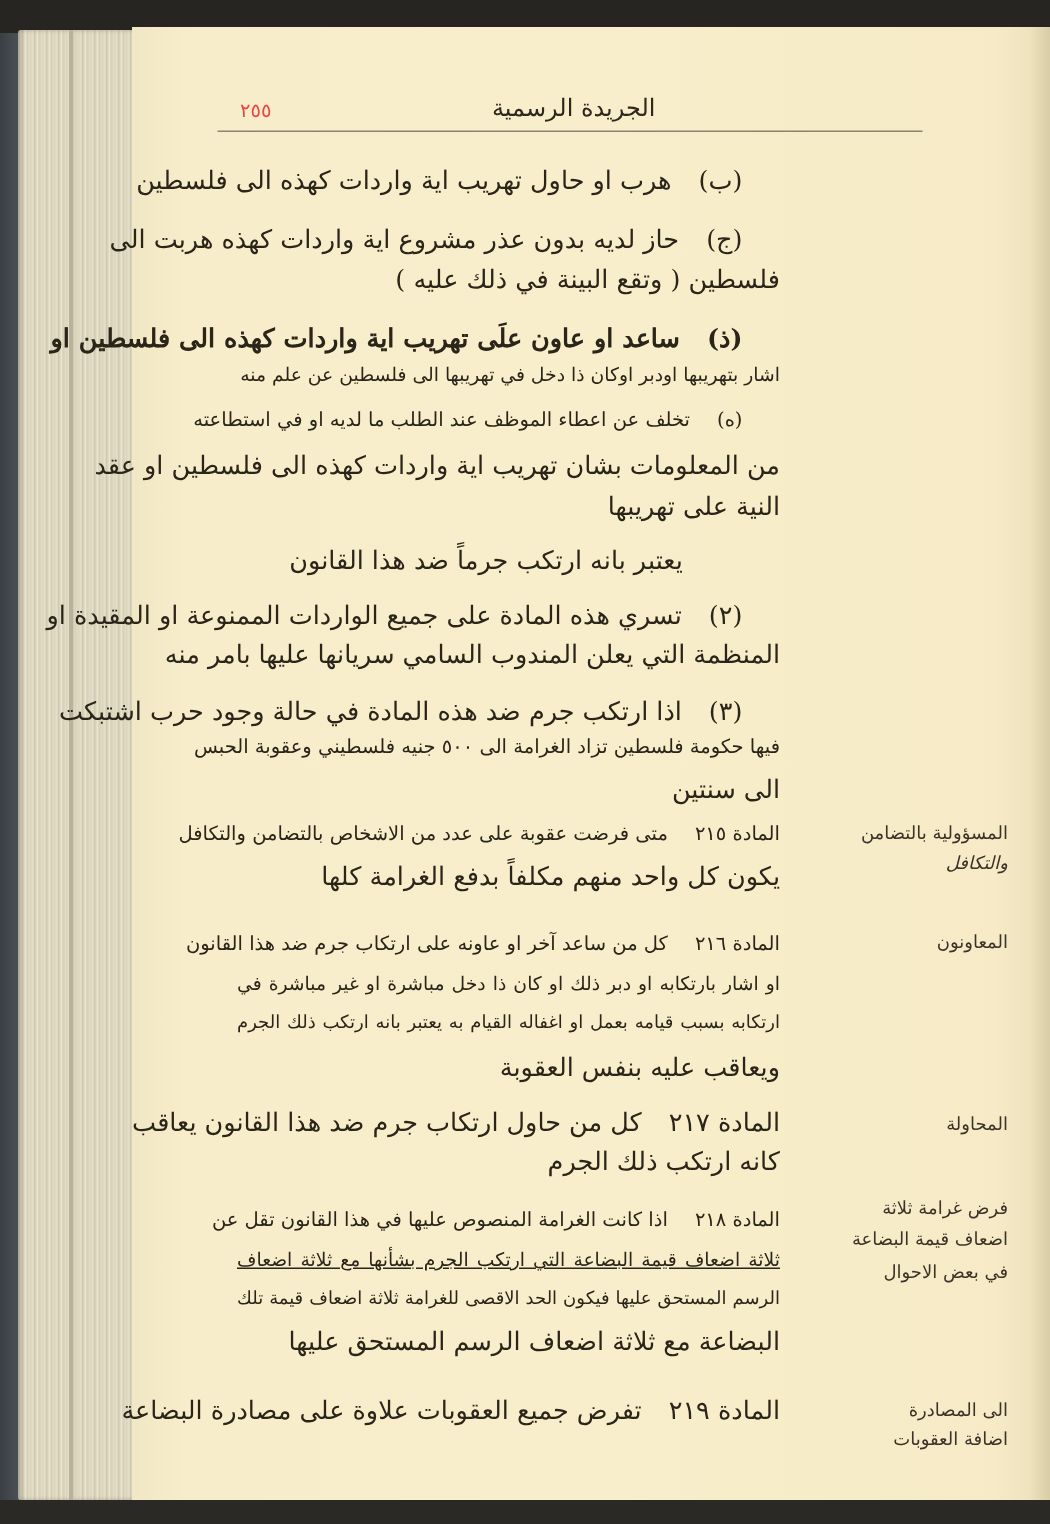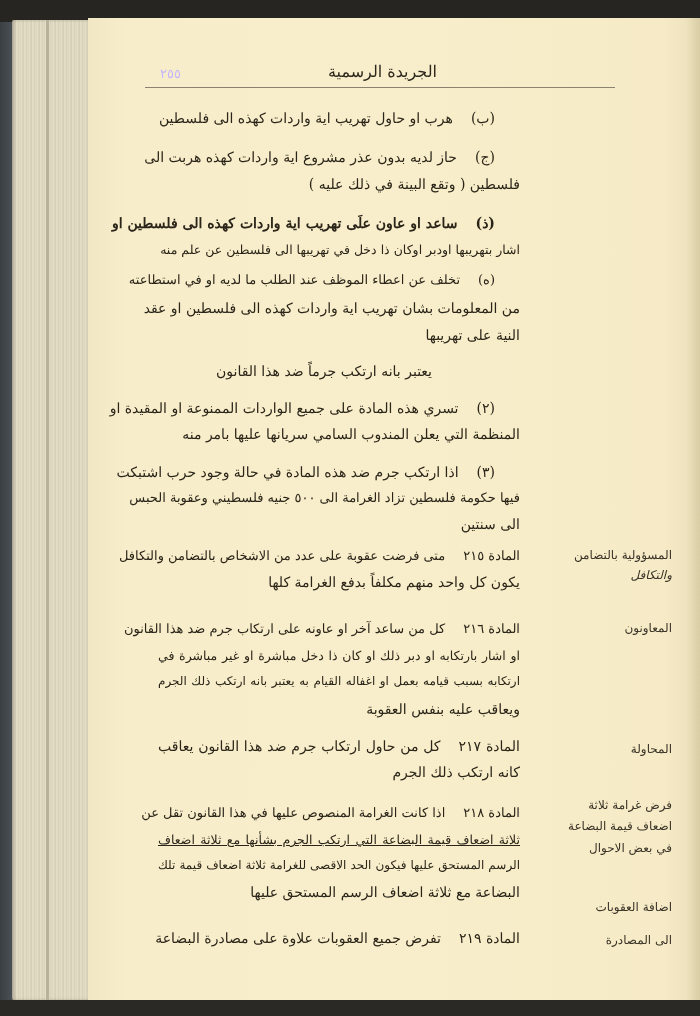--- a/index.html
+++ b/index.html
@@ -59,42 +59,42 @@
 
     .header {
       position: absolute;
       left: 150px; top: 58px;
       width: 465px; height: 30px;
     }
     .header .page-number {
       position: absolute;
       left: 10px; top: 8px;
       font-size: 13px;
-      color: #c4b5fd;
+      color: #ef4444;
     }
     .header .journal-title {
       position: absolute;
       left: 0; right: 0; top: 4px;
       text-align: center;
       font-size: 16px;
       color: #2e281c;
       direction: rtl;
     }
     .header-rule {
       position: absolute;
       left: 145px; top: 87px;
       width: 470px; height: 1px;
       background: #8c8270;
     }
 
     .text {
       color: #2b2519;
       direction: rtl;
       font-family: "DejaVu Serif", serif;
-      font-size: 14px;
+      font-size: 17px;
       white-space: nowrap;
     }
     .line {
       position: absolute;
       right: 180px;
       text-align: right;
     }
     .line.just {
       left: 158px;
       text-align: justify;
@@ -189,17 +189,17 @@
 <div class="margin-note" style="top:798px;">فرض غرامة ثلاثة</div>
 <div class="margin-note" style="top:819px;">اضعاف قيمة البضاعة</div>
 <div class="margin-note" style="top:841px;">في بعض الاحوال</div>
 <div class="text line just" style="top:805px; font-size:13px;">
   <span class="label">المادة ٢١٨</span><span>اذا كانت الغرامة المنصوص عليها في هذا القانون تقل عن</span>
 </div>
 <div class="text line just" style="top:832px; font-size:12.5px;text-decoration:underline;">ثلاثة اضعاف قيمة البضاعة التي ارتكب الجرم بشأنها مع ثلاثة اضعاف</div>
 <div class="text line just" style="top:858px; font-size:12px;">الرسم المستحق عليها فيكون الحد الاقصى للغرامة ثلاثة اضعاف قيمة تلك</div>
 <div class="text line" style="top:884px;">البضاعة مع ثلاثة اضعاف الرسم المستحق عليها</div>
 
-<div class="margin-note" style="top:900px;">اضافة العقوبات</div>
+<div class="margin-note" style="top:952px;">اضافة العقوبات</div>
 <div class="margin-note" style="top:933px;">الى المصادرة</div>
 <div class="text line" style="top:930px;">
   <span class="label">المادة ٢١٩</span><span>تفرض جميع العقوبات علاوة على مصادرة البضاعة</span>
 </div>
 
 </body></html>

